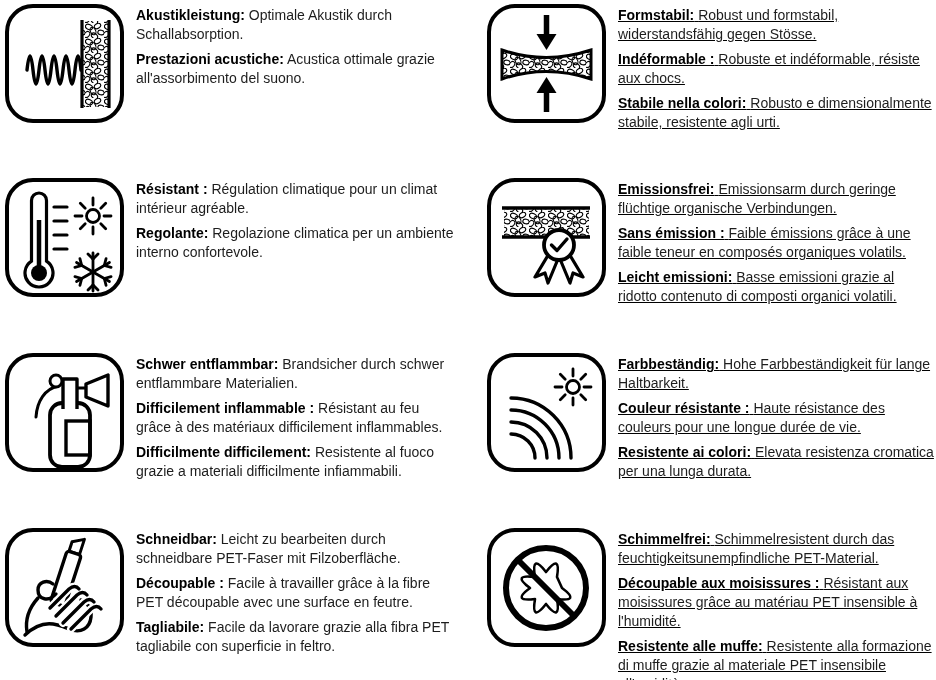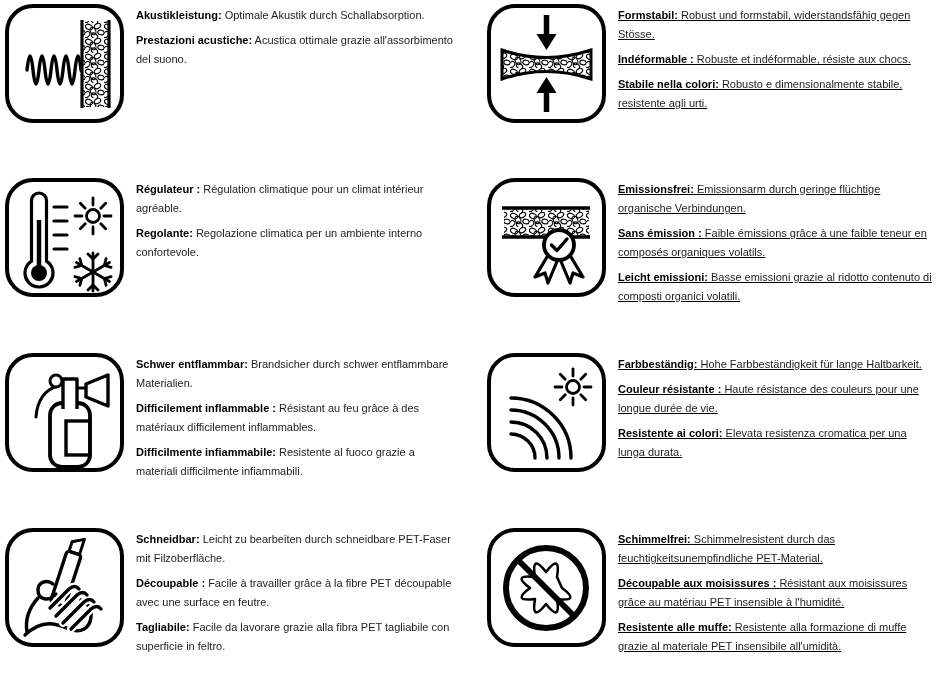--- a/index.html
+++ b/index.html
@@ -16,21 +16,21 @@
   }
   .cell{display:flex;align-items:flex-start;gap:12px;padding-left:5px;box-sizing:border-box;}
   .cell.col2{padding-left:19px;text-decoration:underline;}
   .iconbox{
     flex:0 0 auto;width:111px;height:111px;
     border:4.5px solid #000;border-radius:28px;background:#fff;
     overflow:hidden;
   }
   .iconbox svg{display:block;width:111px;height:111px;}
   .textcol{width:318px;padding-top:2px;}
-  .textcol p{margin:0 0 6px 0;font-size:11px;line-height:19px;color:#1d1d1d;}
+  .textcol p{margin:0 0 6px 0;font-size:14px;line-height:19px;color:#1d1d1d;}
   .textcol b{color:#000;}
   .defs{position:absolute;width:0;height:0;}
 </style>
 </head>
 <body>
 
 <svg class="defs" aria-hidden="true">
   <defs>
     <pattern id="scrib" width="19" height="15" patternUnits="userSpaceOnUse">
       <g fill="none" stroke="#000" stroke-width="1.1">
@@ -121,21 +121,21 @@
             <line x1="84" y1="71" x2="84" y2="109"></line>
             <line x1="84" y1="77" x2="79" y2="72"></line>
               <line x1="84" y1="77" x2="89" y2="72"></line>
             <line x1="84" y1="103" x2="79" y2="108"></line>
               <line x1="84" y1="103" x2="89" y2="108"></line>
           </g>
         </g>
       </svg>
     </div>
     <div class="textcol">
-      <p><b>Régulateur :</b> <span>Régulation climatique pour un climat intérieur agréable.</span></p>
+      <p><b>Résistant :</b> <span>Régulation climatique pour un climat intérieur agréable.</span></p>
       <p><b>Regolante:</b> <span>Regolazione climatica per un ambiente interno confortevole.</span></p>
     </div>
   </div>
 
   <div class="cell col2">
     <div class="iconbox">
       <svg viewBox="0 0 111 111">
         <rect x="13" y="26" width="85" height="29" fill="url(#scrib)"></rect>
         <line x1="11" y1="26" x2="99" y2="26" stroke="#000" stroke-width="3.6"></line>
         <line x1="11" y1="55" x2="99" y2="55" stroke="#000" stroke-width="3.6"></line>
@@ -162,21 +162,21 @@
         <rect x="41" y="46" width="40" height="64" rx="12" fill="#fff" stroke="#000" stroke-width="3.8"></rect>
         <path d="M54 52 L54 22 L68 22 L68 52" fill="#fff" stroke="#000" stroke-width="3.4" stroke-linejoin="round"></path>
         <line x1="68" y1="31" x2="77" y2="31" stroke="#000" stroke-width="3"></line>
         <polygon points="77,27 99,18 99,49 77,40" fill="#fff" stroke="#000" stroke-width="3.4" stroke-linejoin="round"></polygon>
         <rect x="57" y="64" width="24" height="34" fill="none" stroke="#000" stroke-width="3.4"></rect>
       </svg>
     </div>
     <div class="textcol">
       <p><b>Schwer entflammbar:</b> <span>Brandsicher durch schwer entflammbare Materialien.</span></p>
       <p><b>Difficilement inflammable :</b> <span>Résistant au feu grâce à des matériaux difficilement inflammables.</span></p>
-      <p><b>Difficilmente infiammabile:</b> <span>Resistente al fuoco grazie a materiali difficilmente infiammabili.</span></p>
+      <p><b>Difficilmente difficilement:</b> <span>Resistente al fuoco grazie a materiali difficilmente infiammabili.</span></p>
     </div>
   </div>
 
   <div class="cell col2">
     <div class="iconbox">
       <svg viewBox="0 0 111 111">
         <g fill="none" stroke="#000" stroke-width="3.4" stroke-linecap="round">
           <path d="M20 77 A24 24 0 0 1 44 101"></path>
           <path d="M20 65 A36 36 0 0 1 56 101"></path>
           <path d="M20 53 A48 48 0 0 1 68 101"></path>

